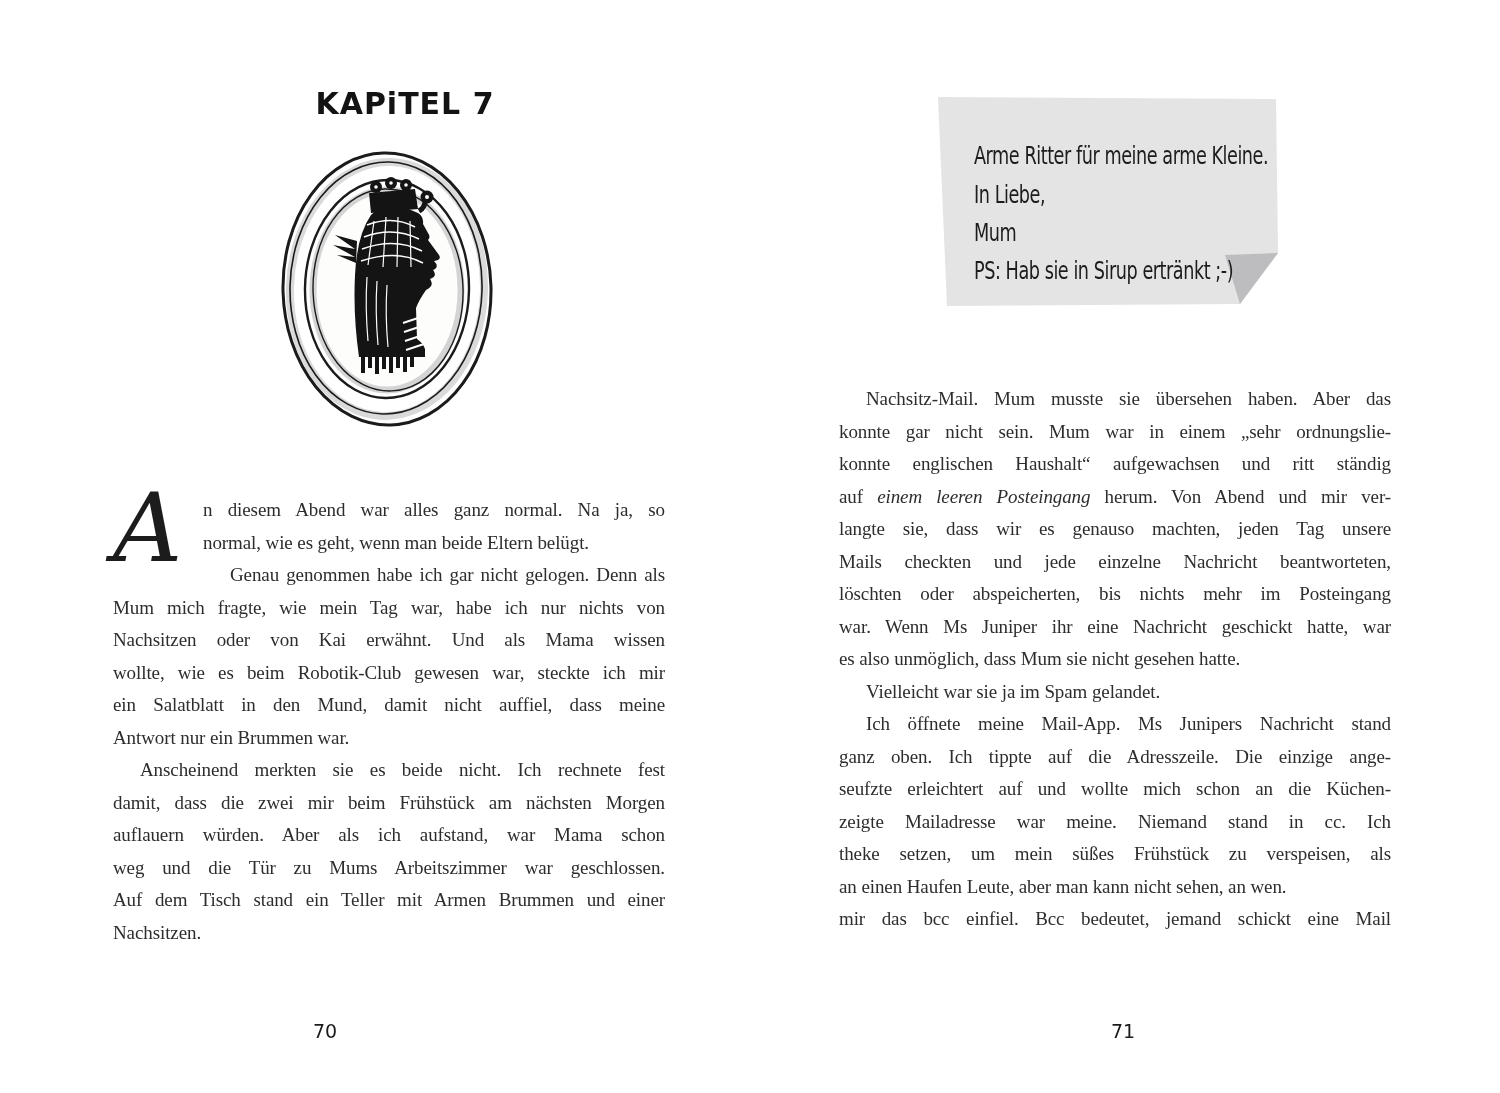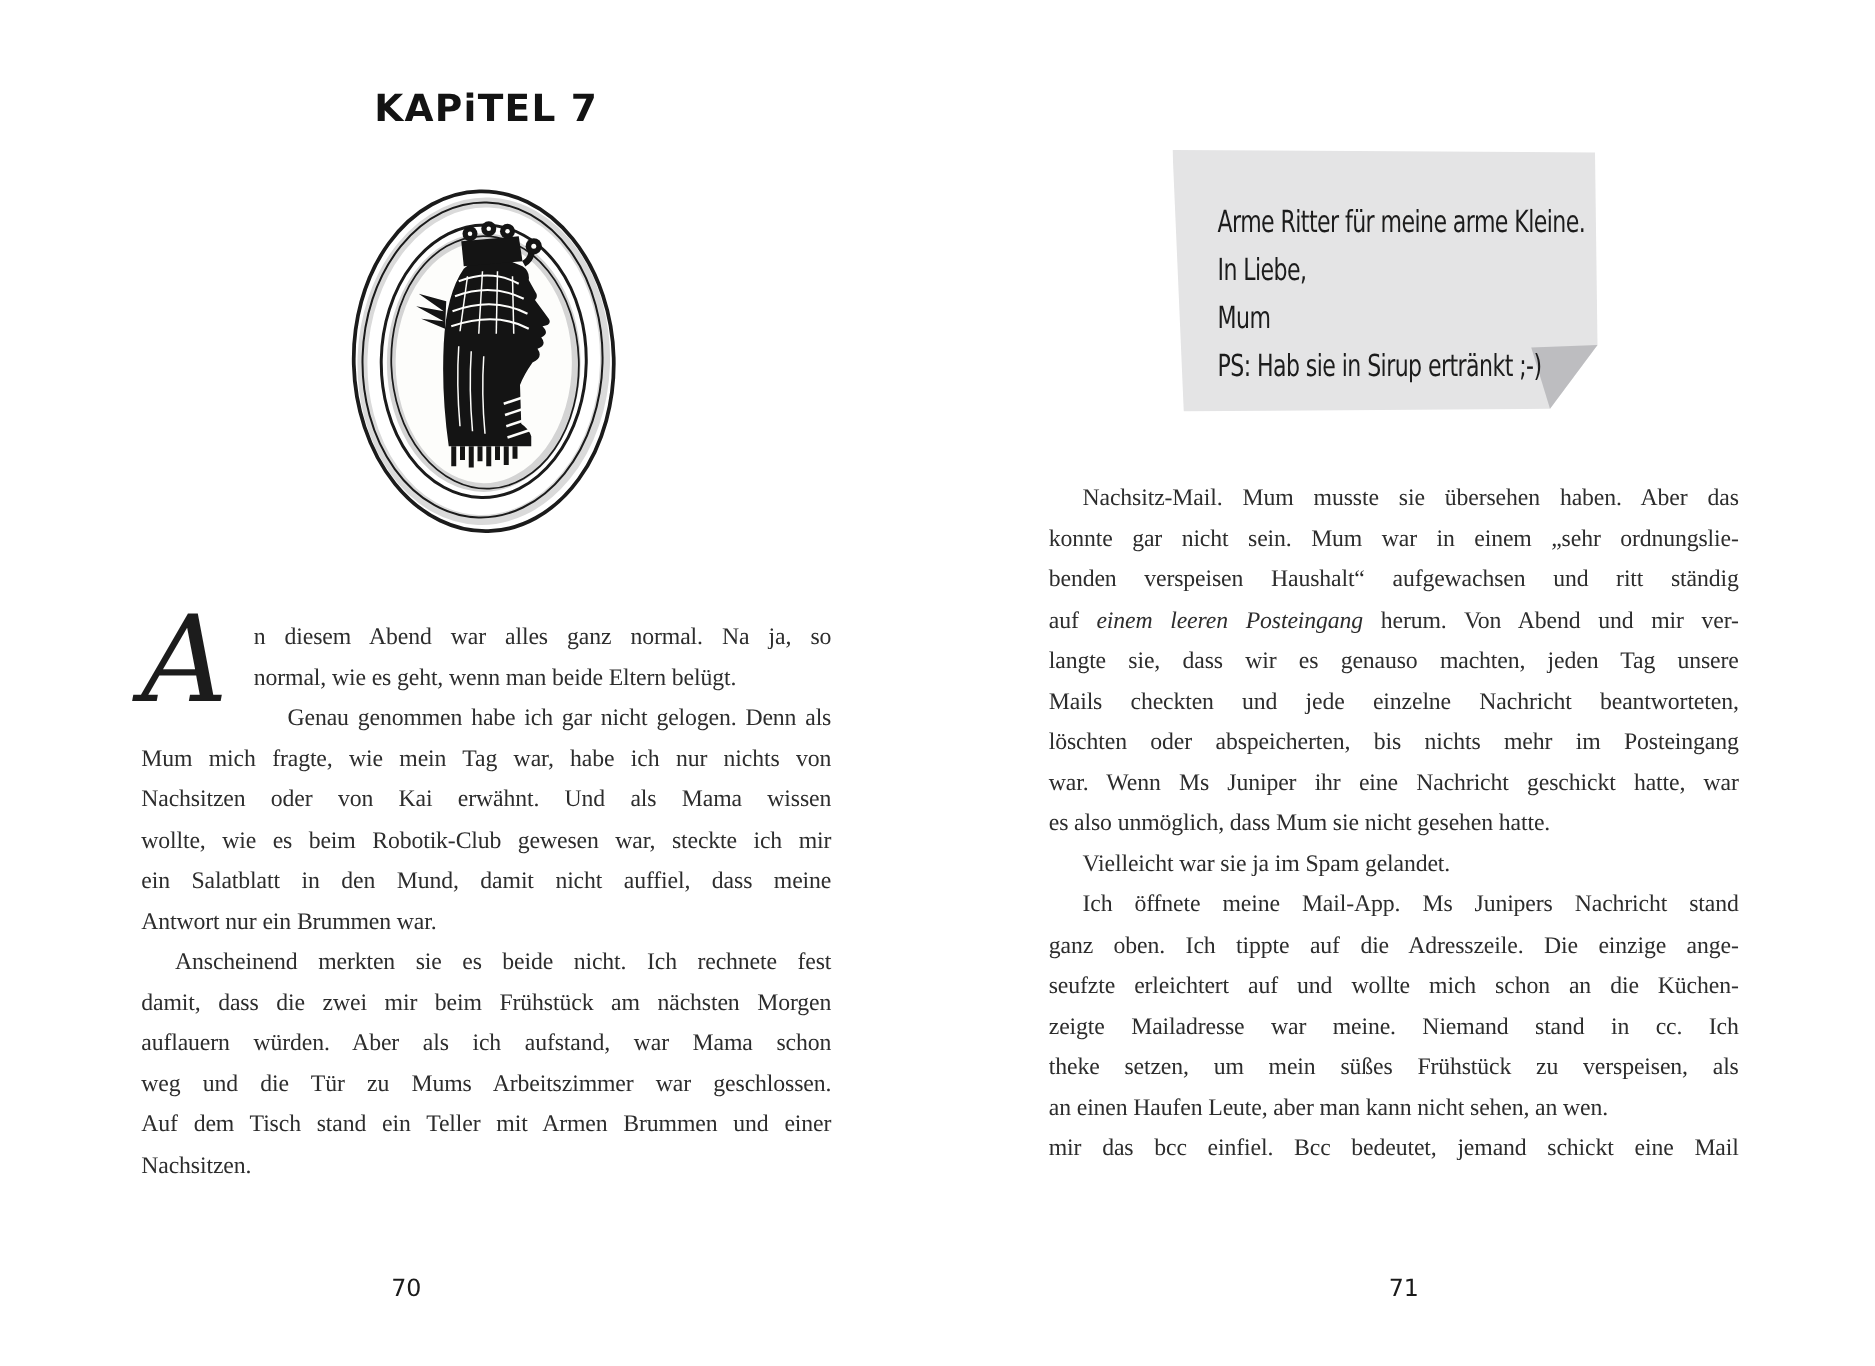--- a/index.html
+++ b/index.html
@@ -6,21 +6,21 @@
   body{
     width:1500px;height:1093px;position:relative;overflow:hidden;
     background:#ffffff;color:#2d2d2d;
     font-family:"Liberation Serif", serif;
   }
   .page{position:absolute;top:0;height:1093px}
   .page.left{left:113px;width:552px}
   .page.right{left:839px;width:552px}
 
   .chapter-heading{
-    position:absolute;top:70px;left:0;width:100%;margin:0;
+    position:absolute;top:70px;left:0;width:100%;margin:16px;
     text-align:center;
     font-family:"DejaVu Sans", sans-serif;font-weight:bold;
     font-size:30px;letter-spacing:1px;color:#131313;
   }
 
   .cameo{position:absolute;top:145px;left:162px;width:224px;height:288px}
   .cameo svg{display:block;width:100%;height:100%}
 
   .body-text{
     position:absolute;left:0;width:552px;
@@ -45,21 +45,21 @@
     font-size:96px;line-height:1;color:#1c1c1c;
   }
 
   .page-number{
     position:absolute;top:1020px;
     font-family:"DejaVu Sans", sans-serif;font-size:19px;color:#1a1a1a;
   }
   .pn-left{left:200px}
   .pn-right{left:272px}
 
-  .sticky-note{position:absolute;left:99px;top:119px;width:342px;height:214px}
+  .sticky-note{position:absolute;left:99px;top:96px;width:342px;height:214px}
   .sticky-note svg{position:absolute;left:0;top:0;width:100%;height:100%}
   .note-text{
     position:absolute;left:36px;top:40px;width:330px;
     transform:scale(0.93,1.28);transform-origin:0 0;
     font-family:"DejaVu Sans", sans-serif;
     font-size:19px;line-height:30px;letter-spacing:-0.5px;color:#1c1c1c;
   }
 </style>
 </head>
 <body>
@@ -186,21 +186,21 @@
         <div class="note-line">In Liebe,</div>
         <div class="note-line">Mum</div>
         <div class="note-line">PS: Hab sie in Sirup ertränkt ;-)</div>
       </div>
   </div>
 
   <div class="body-text">
       <div class="paragraph indent">
         <div class="line">Nachsitz-Mail. Mum musste sie übersehen haben. Aber das</div>
         <div class="line">konnte gar nicht sein. Mum war in einem „sehr ordnungslie-</div>
-        <div class="line">benden verspeisen Haushalt“ aufgewachsen und ritt ständig</div>
+        <div class="line">konnte englischen Haushalt“ aufgewachsen und ritt ständig</div>
         <div class="line"><span>auf </span><em>einem leeren Posteingang</em><span> herum. Von Abend und mir ver-</span></div>
         <div class="line">langte sie, dass wir es genauso machten, jeden Tag unsere</div>
         <div class="line">Mails checkten und jede einzelne Nachricht beantworteten,</div>
         <div class="line">löschten oder abspeicherten, bis nichts mehr im Posteingang</div>
         <div class="line">war. Wenn Ms Juniper ihr eine Nachricht geschickt hatte, war</div>
         <div class="line last">es also unmöglich, dass Mum sie nicht gesehen hatte.</div>
       </div>
       <div class="paragraph indent">
         <div class="line last">Vielleicht war sie ja im Spam gelandet.</div>
       </div>

